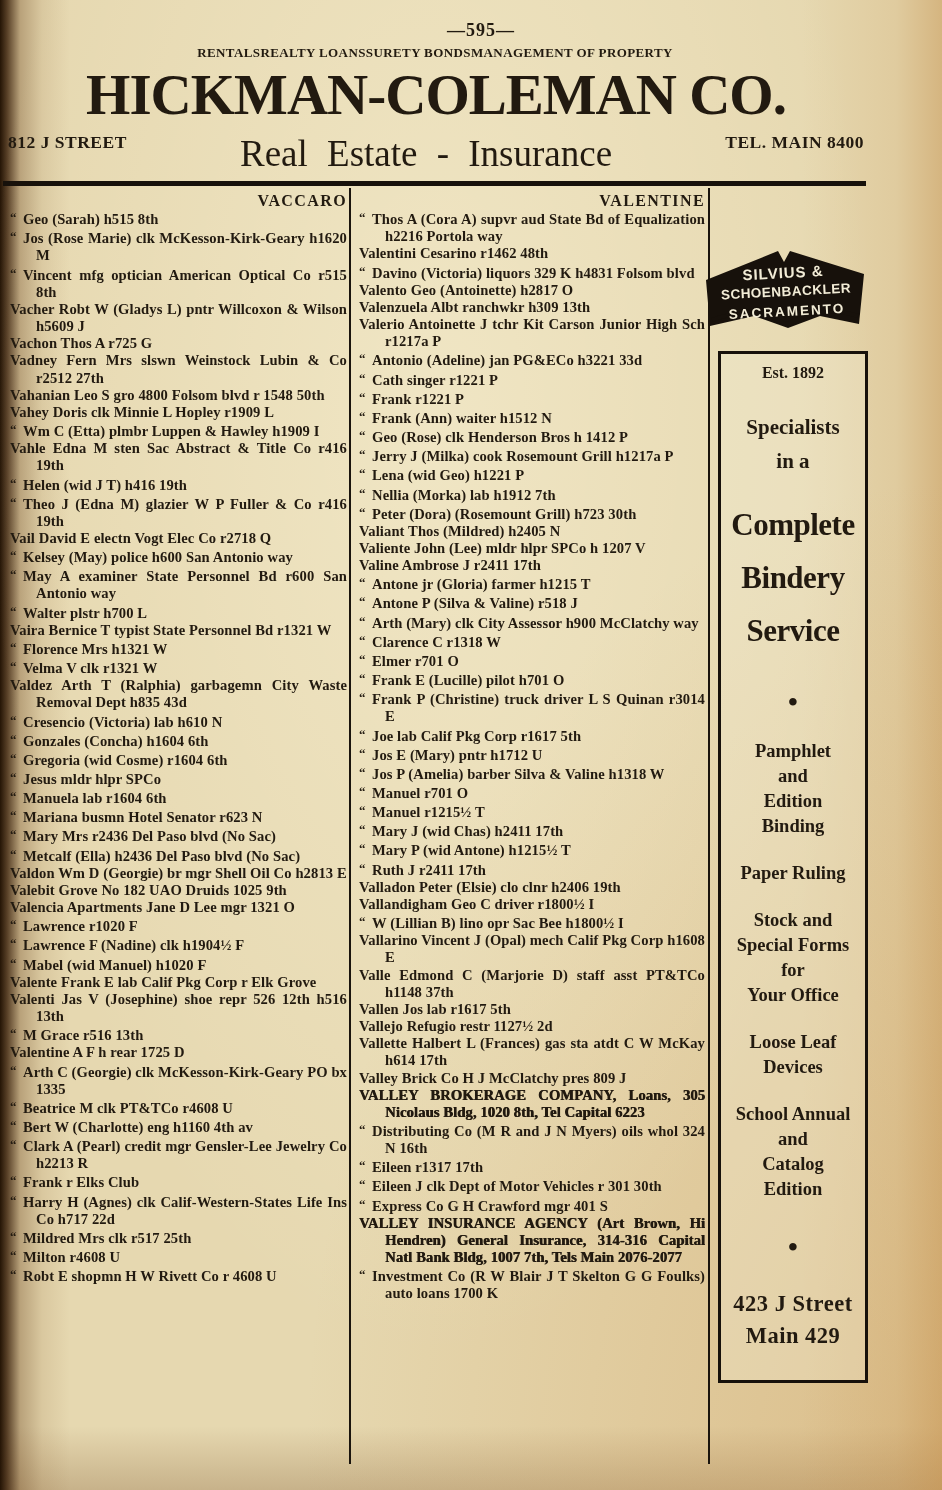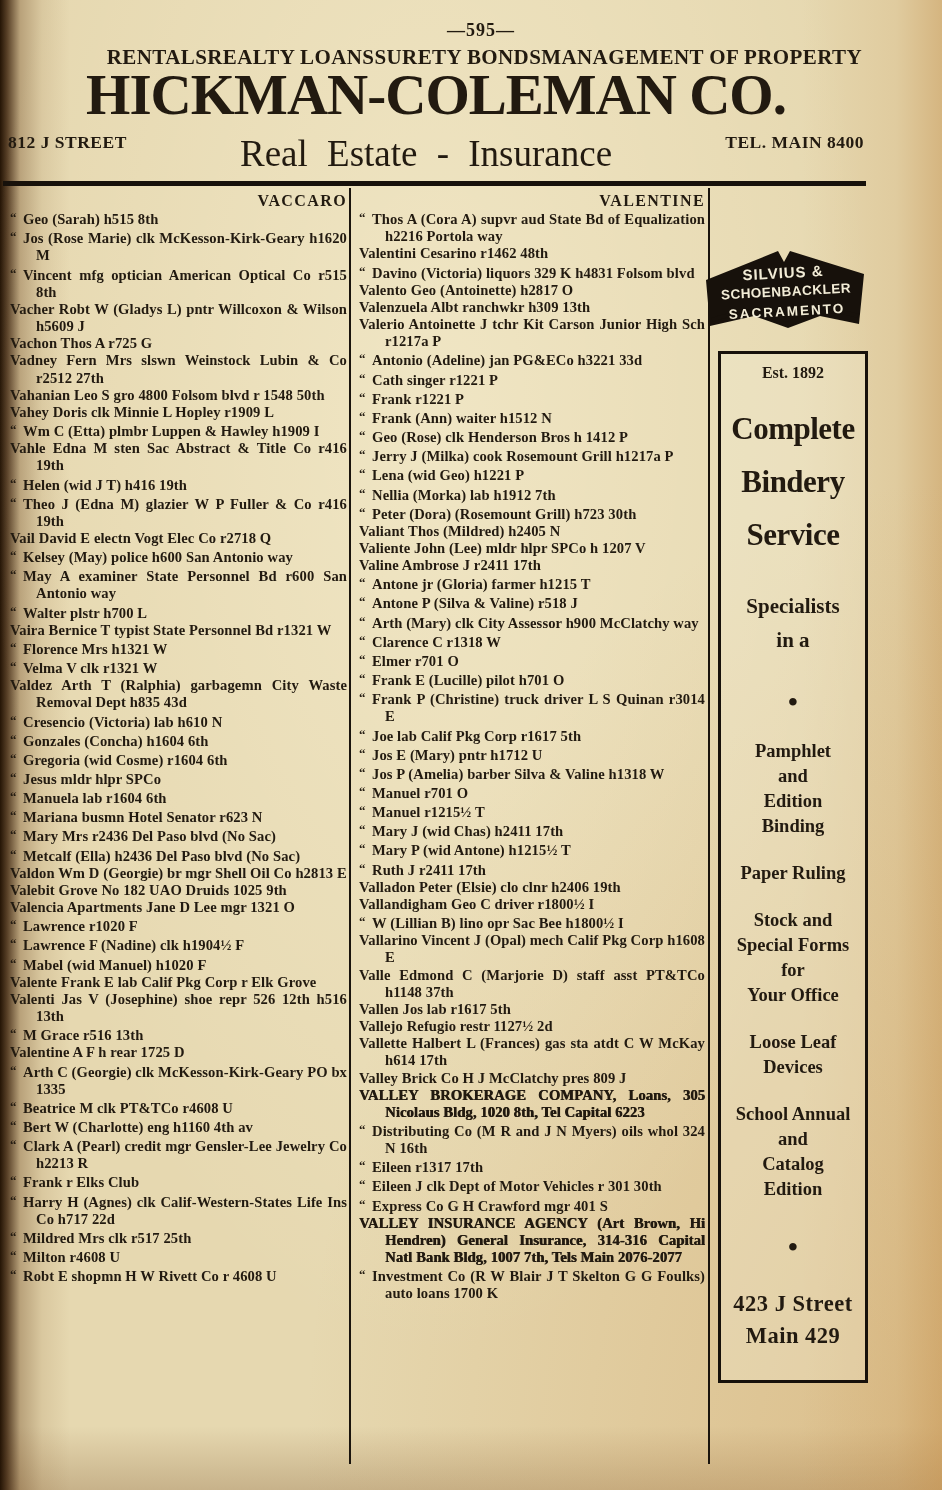--- a/index.html
+++ b/index.html
@@ -12,21 +12,21 @@
       radial-gradient(ellipse at 100% 100%, rgba(200,145,75,0.38), transparent 48%),
       linear-gradient(90deg, #241405 0px, rgba(62,36,14,0.85) 7px, rgba(110,72,34,0.38) 20px, rgba(140,100,55,0.14) 42px, rgba(140,100,55,0.0) 70px),
       linear-gradient(270deg, rgba(196,146,80,0.50) 0px, rgba(196,146,80,0.18) 46px, rgba(196,146,80,0.0) 140px),
       linear-gradient(0deg, rgba(120,80,40,0.28) 0px, rgba(120,80,40,0.0) 64px),
       #e6d8b0;
   }
   
   .pageno { position:absolute; top:20px; left:0; width:872px; text-align:center;
             font-size:18px; font-weight:700; letter-spacing:1px;margin-left:45px; }
   .cats { position:absolute; top:45px; left:8px; width:854px; display:flex;
-          justify-content:flex-end; font-weight:700; font-size:21px; letter-spacing:0.4px; }
+          justify-content:center; font-weight:700; font-size:13px; letter-spacing:0.4px; }
   .company { position:absolute; top:62px; left:0; width:872px; text-align:center;
              font-size:57px; font-weight:700; letter-spacing:-1px; white-space:nowrap; }
   .subrow { position:absolute; top:132px; left:8px; width:856px; height:48px;
             display:flex; align-items:flex-start; justify-content:space-between; }
   .addr,.phone { font-size:17.5px; font-weight:700; letter-spacing:0.5px; padding-bottom:7px; white-space:nowrap; }
   .services { font-size:37px; font-weight:400; word-spacing:10px; white-space:nowrap; padding-bottom:0px; }
   .rule { position:absolute; top:181px; left:3px; width:863px; height:5px; background:#17110b; }
   
   .col { position:absolute; top:192px; height:1276px; overflow:hidden;
          font-size:14.6px; font-weight:700; line-height:17.15px; letter-spacing:0.1px; }
@@ -187,29 +187,29 @@
       <text x="84" y="32" font-size="15" letter-spacing="1">SILVIUS &amp;</text>
       <text x="86" y="50" font-size="13.5" letter-spacing="0.5">SCHOENBACKLER</text>
       <text x="86" y="70" font-size="13.5" letter-spacing="2">SACRAMENTO</text>
     </g>
   </svg>
 
   <div class="adbox" id="adbox">
       <div class="adsec small">
         <div class="adline">Est. 1892</div>
       </div>
+      <div class="adsec med">
+        <div class="adline">Specialists</div>
+        <div class="adline">in a</div>
+      </div>
       <div class="adsec big">
         <div class="adline">Complete</div>
         <div class="adline">Bindery</div>
         <div class="adline">Service</div>
       </div>
-      <div class="adsec med">
-        <div class="adline">Specialists</div>
-        <div class="adline">in a</div>
-      </div>
       <div class="adsec bullet">
         <div class="adline">•</div>
       </div>
       <div class="adsec item">
         <div class="adline">Pamphlet</div>
         <div class="adline">and</div>
         <div class="adline">Edition</div>
         <div class="adline">Binding</div>
       </div>
       <div class="adsec item">

